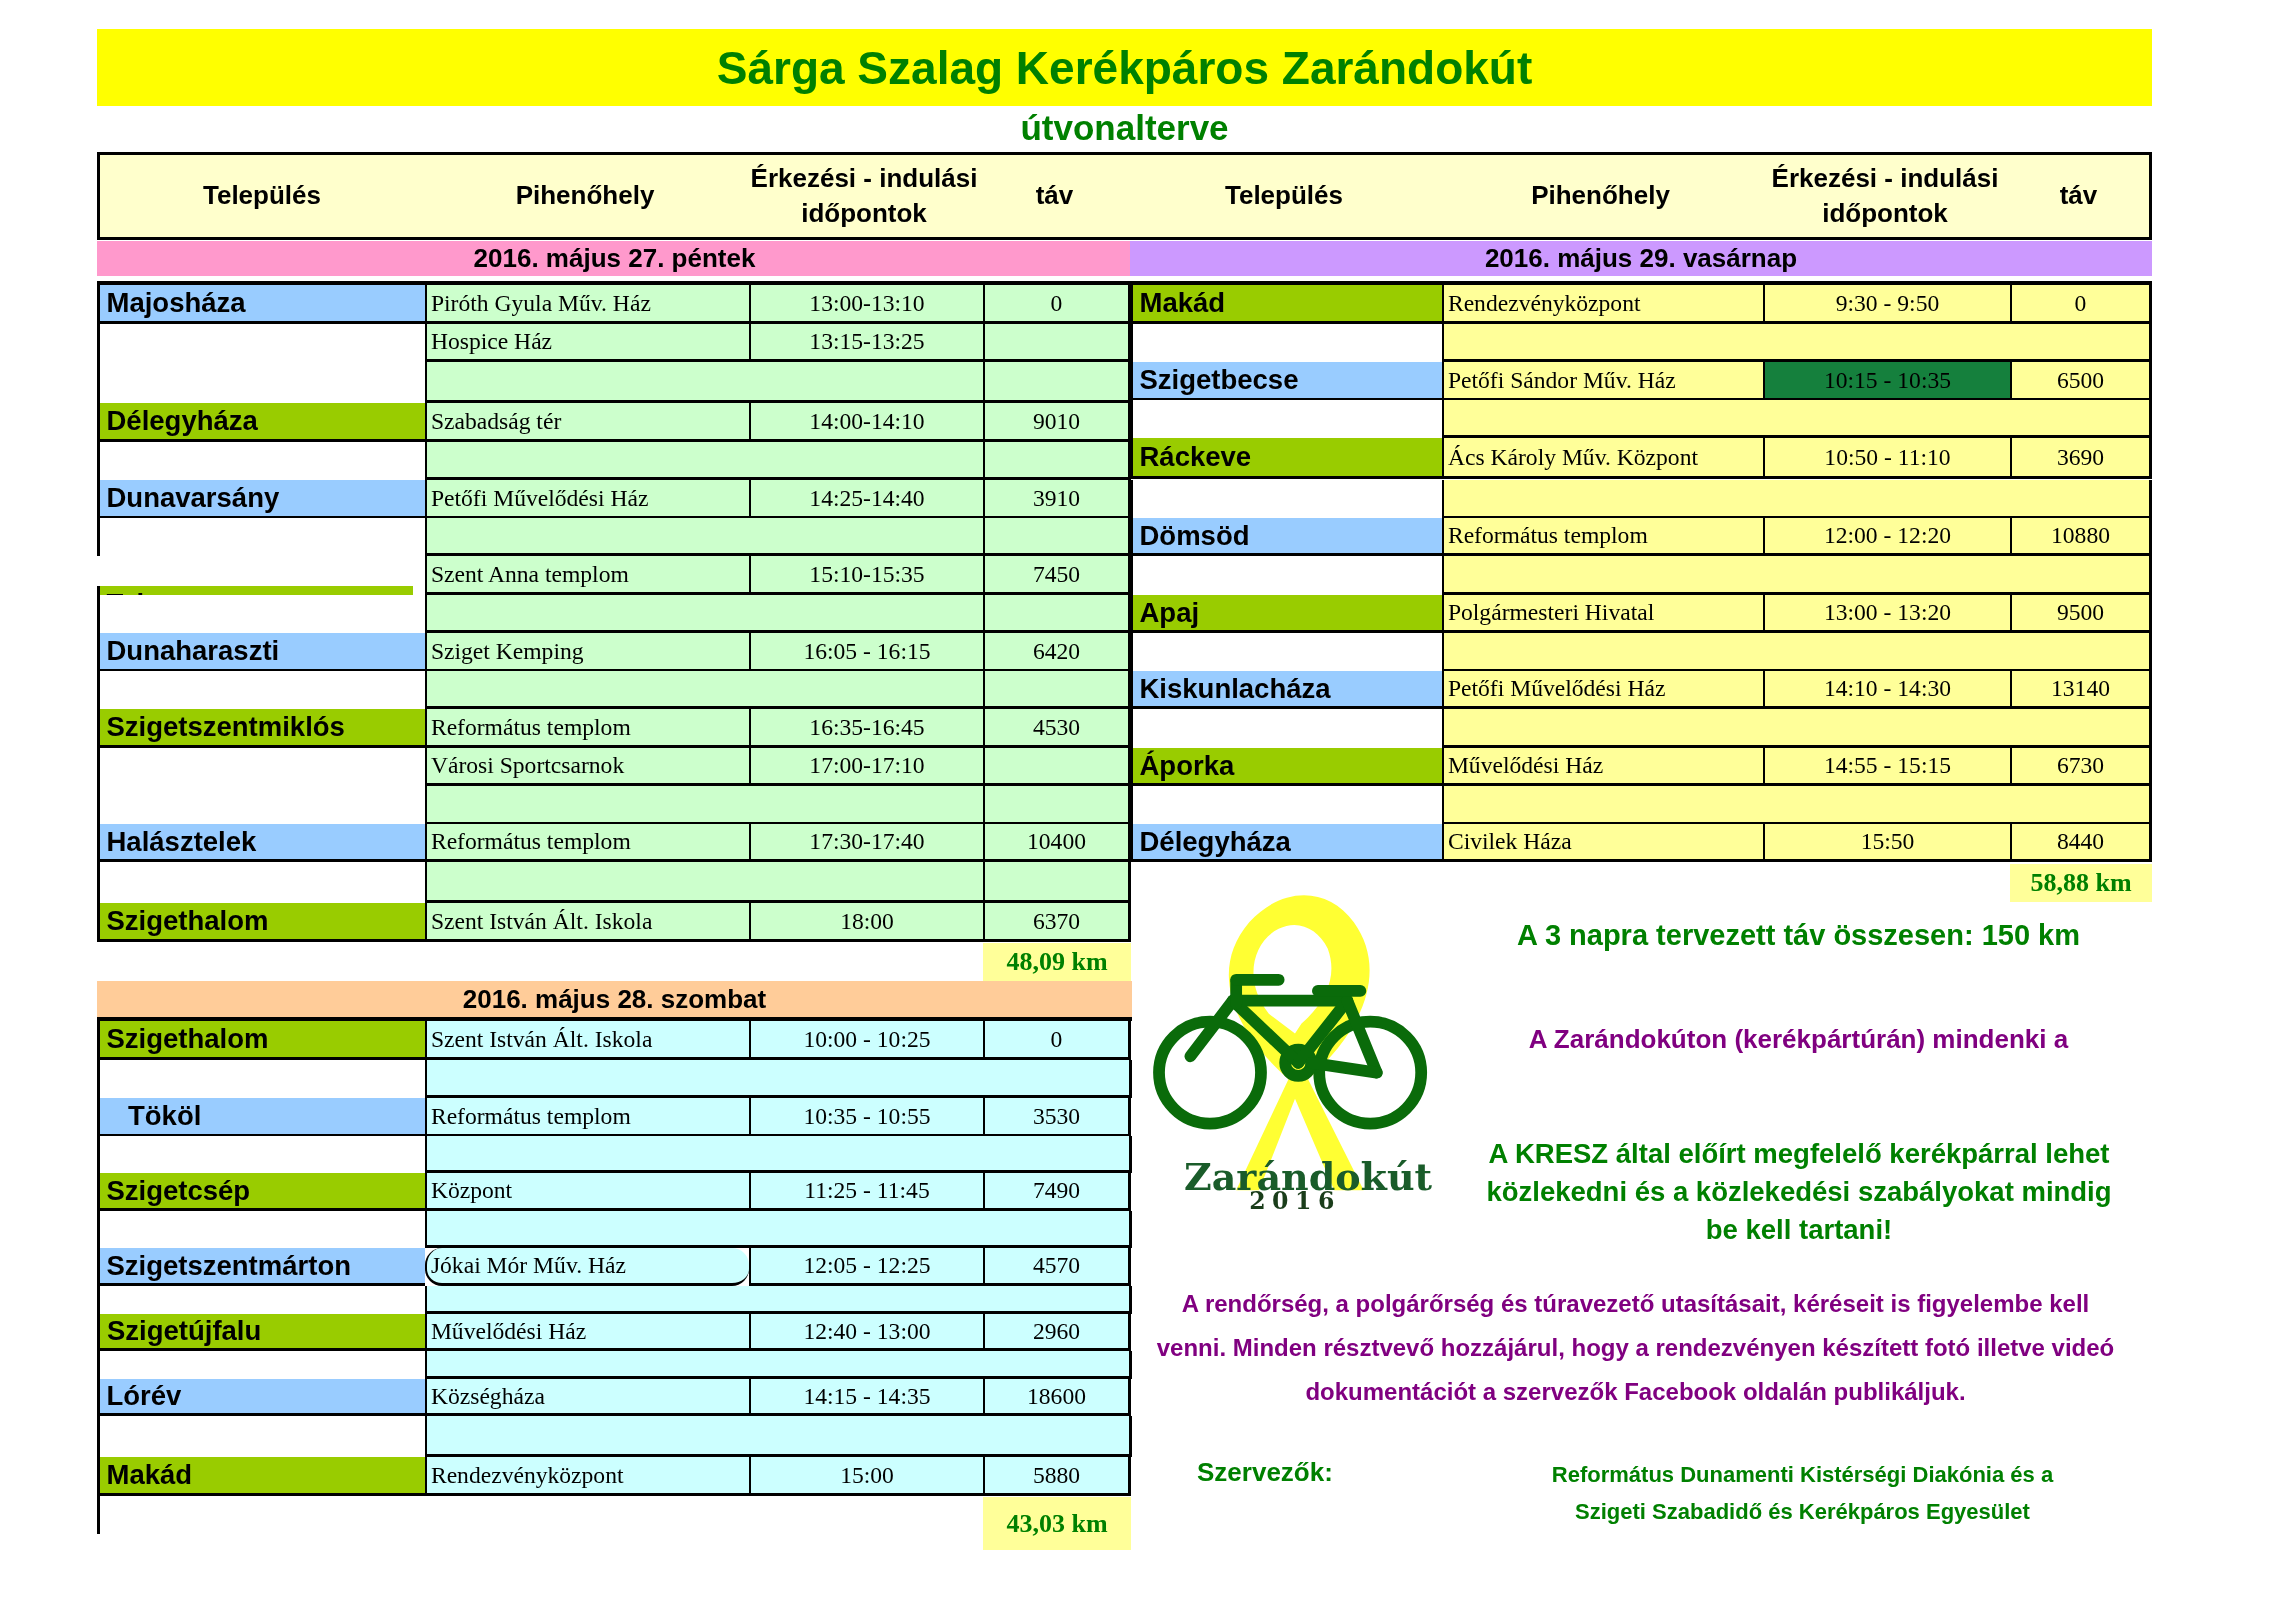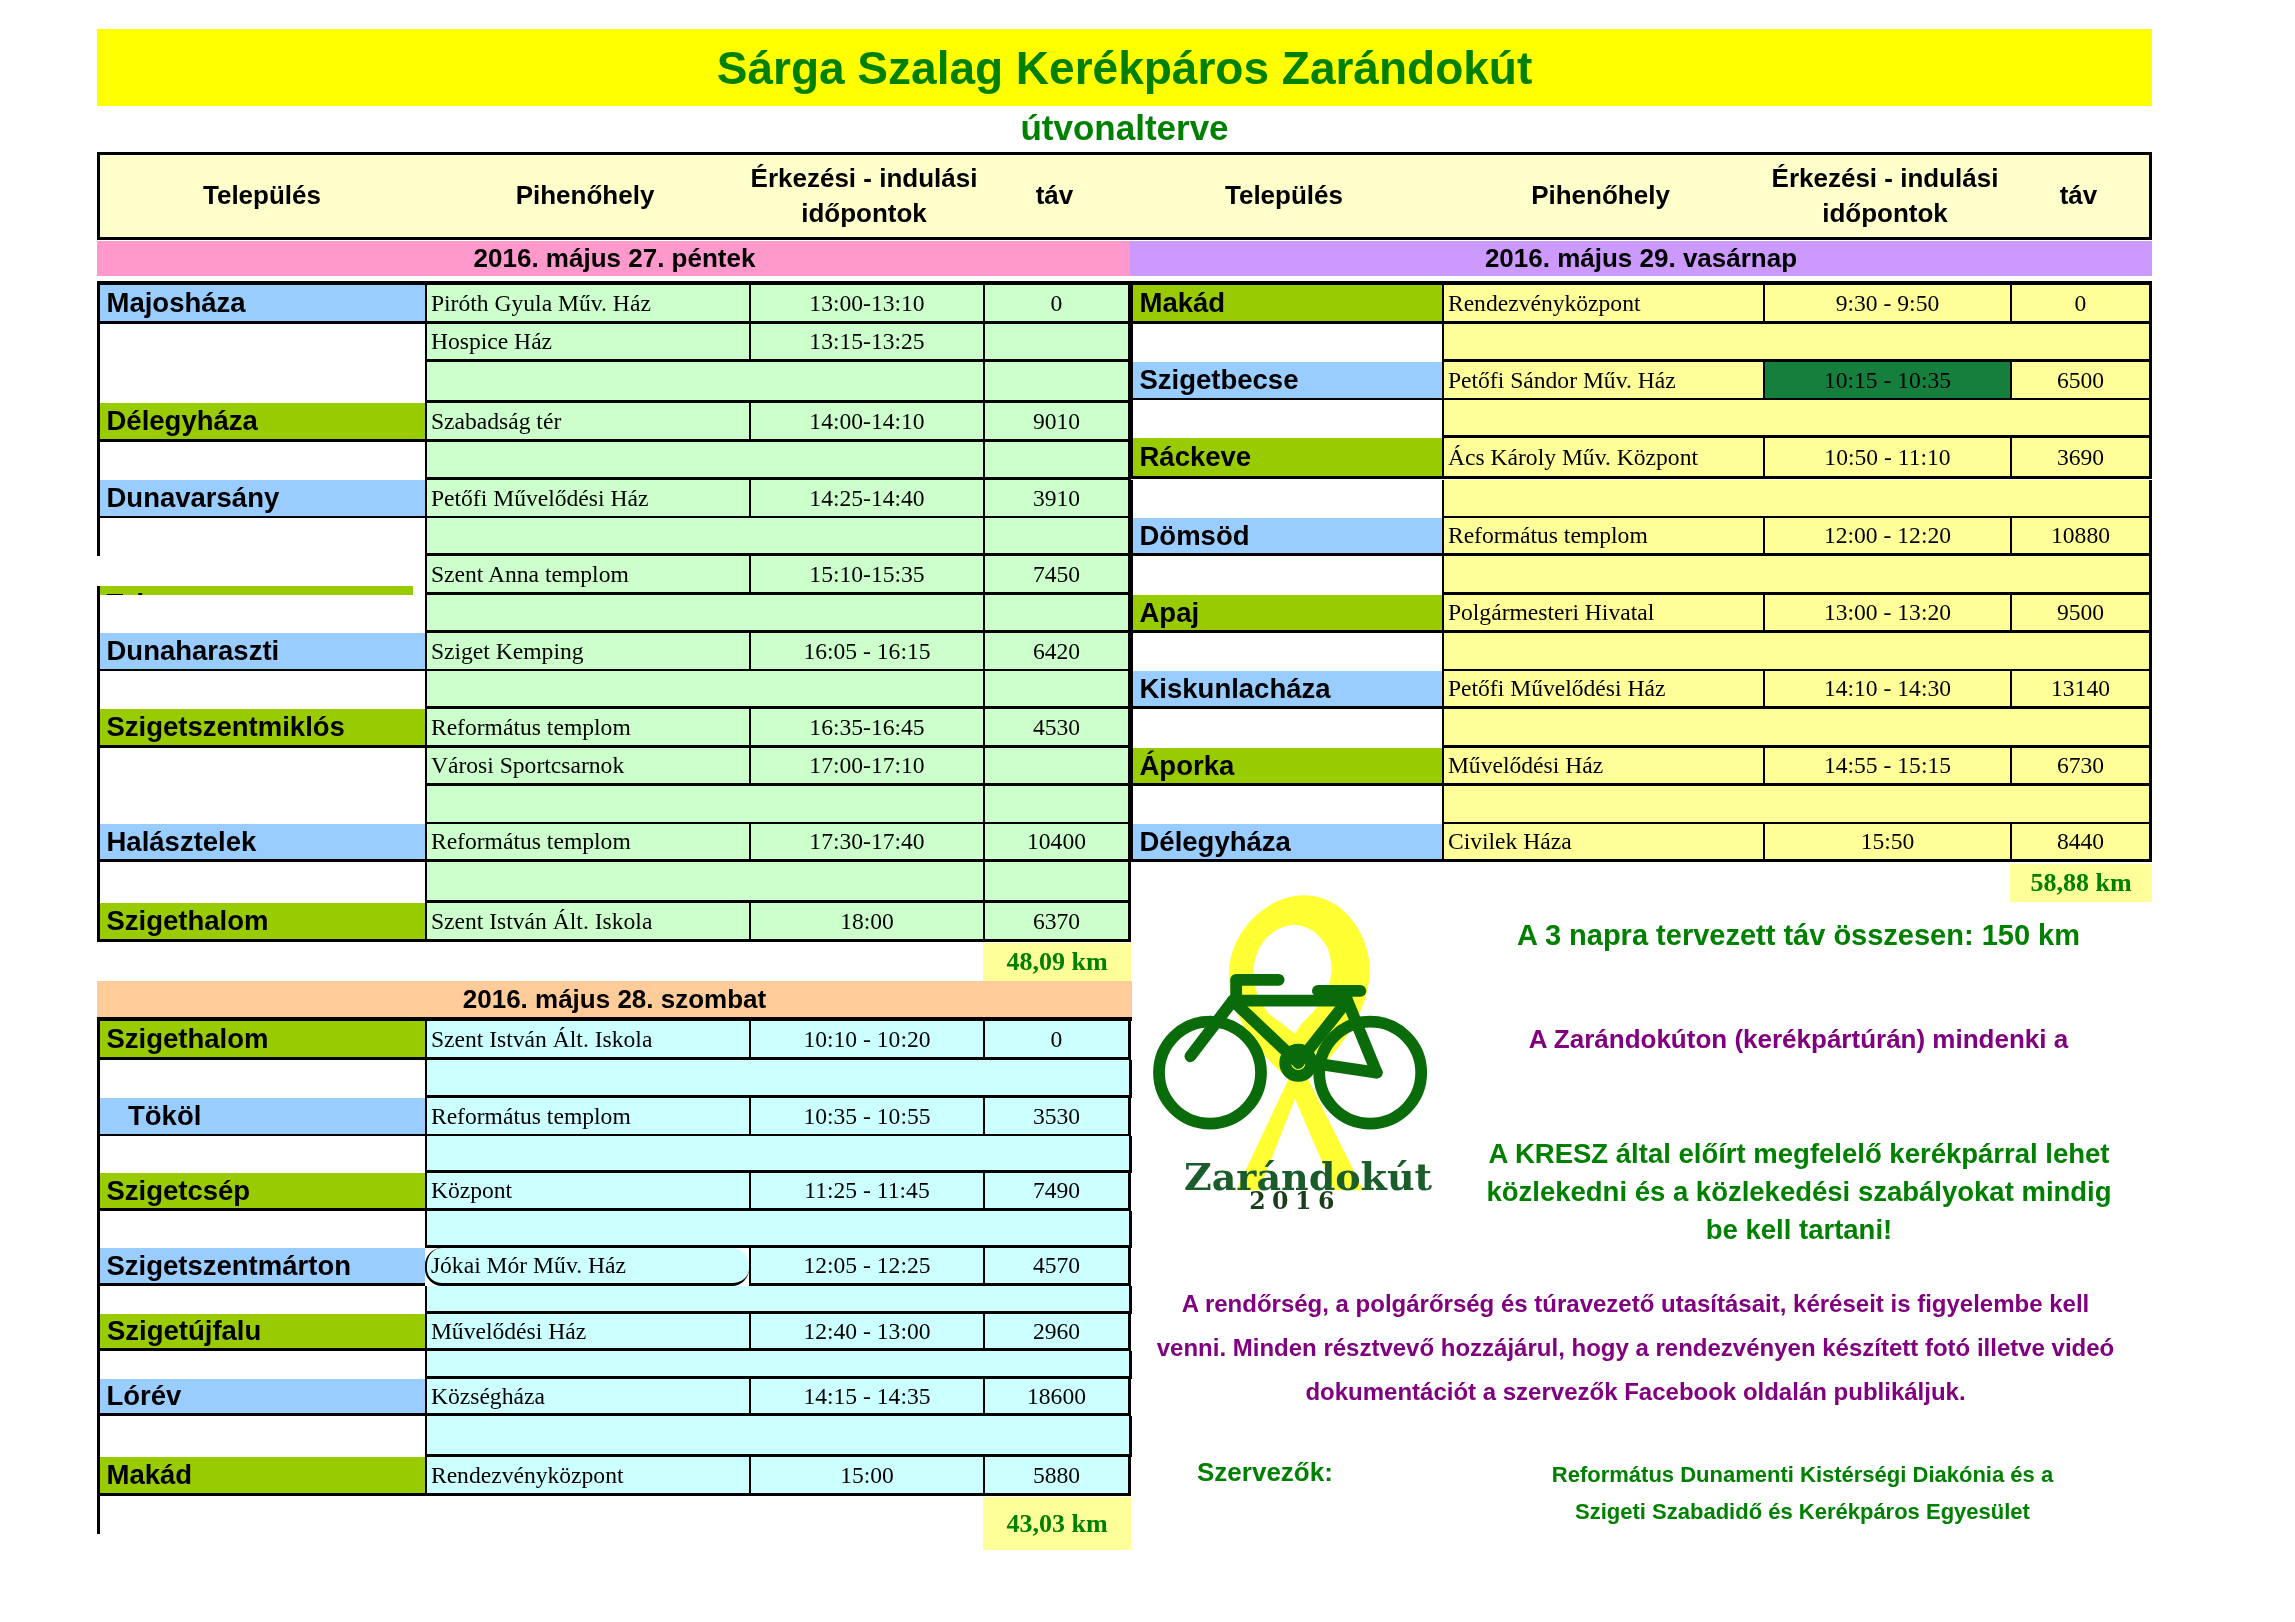--- a/index.html
+++ b/index.html
@@ -146,21 +146,21 @@
       <div class="cell dist" style="left: 983px; top: 903px; width: 148px; height: 39px; background: rgb(204, 255, 204);">6370</div>
     </div>
     <div class="cell total" style="left: 983px; top: 943px; width: 148px; height: 38px;">48,09 km</div>
   </div>
 <div id="day-2">
     <div class="cell day" style="left: 97px; top: 981px; width: 1035px; height: 37px; background: rgb(255, 204, 153);">2016. május 28. szombat</div>
     <div class="cell " style="left: 97px; top: 1017px; width: 1035px; height: 3.9px; background: rgb(0, 0, 0);"></div>
     <div>
       <div class="cell town green" style="left: 97px; top: 1021px; width: 328px; height: 39px;">Szigethalom</div>
       <div class="cell place" style="left: 425px; top: 1021px; width: 324px; height: 39px; background: rgb(204, 255, 255);">Szent István Ált. Iskola</div>
-      <div class="cell time" style="left: 749px; top: 1021px; width: 234px; height: 39px; background: rgb(204, 255, 255);">10:10 - 10:20</div>
+      <div class="cell time" style="left: 749px; top: 1021px; width: 234px; height: 39px; background: rgb(204, 255, 255);">10:00 - 10:25</div>
       <div class="cell dist" style="left: 983px; top: 1021px; width: 148px; height: 39px; background: rgb(204, 255, 255);">0</div>
     </div>
     <div>
       <div class="cell blanktown" style="left: 97px; top: 1060px; width: 328px; height: 38px; background: rgb(255, 255, 255);"></div>
       <div class="cell blankdist" style="left: 425px; top: 1060px; width: 707px; height: 38px; background: rgb(204, 255, 255);"></div>
     </div>
     <div>
       <div class="cell town blue" style="left: 97px; top: 1098px; width: 328px; height: 39px; padding-left: 28px;">Tököl</div>
       <div class="cell place" style="left: 425px; top: 1098px; width: 324px; height: 39px; background: rgb(204, 255, 255);">Református templom</div>
       <div class="cell time" style="left: 749px; top: 1098px; width: 234px; height: 39px; background: rgb(204, 255, 255);">10:35 - 10:55</div>

